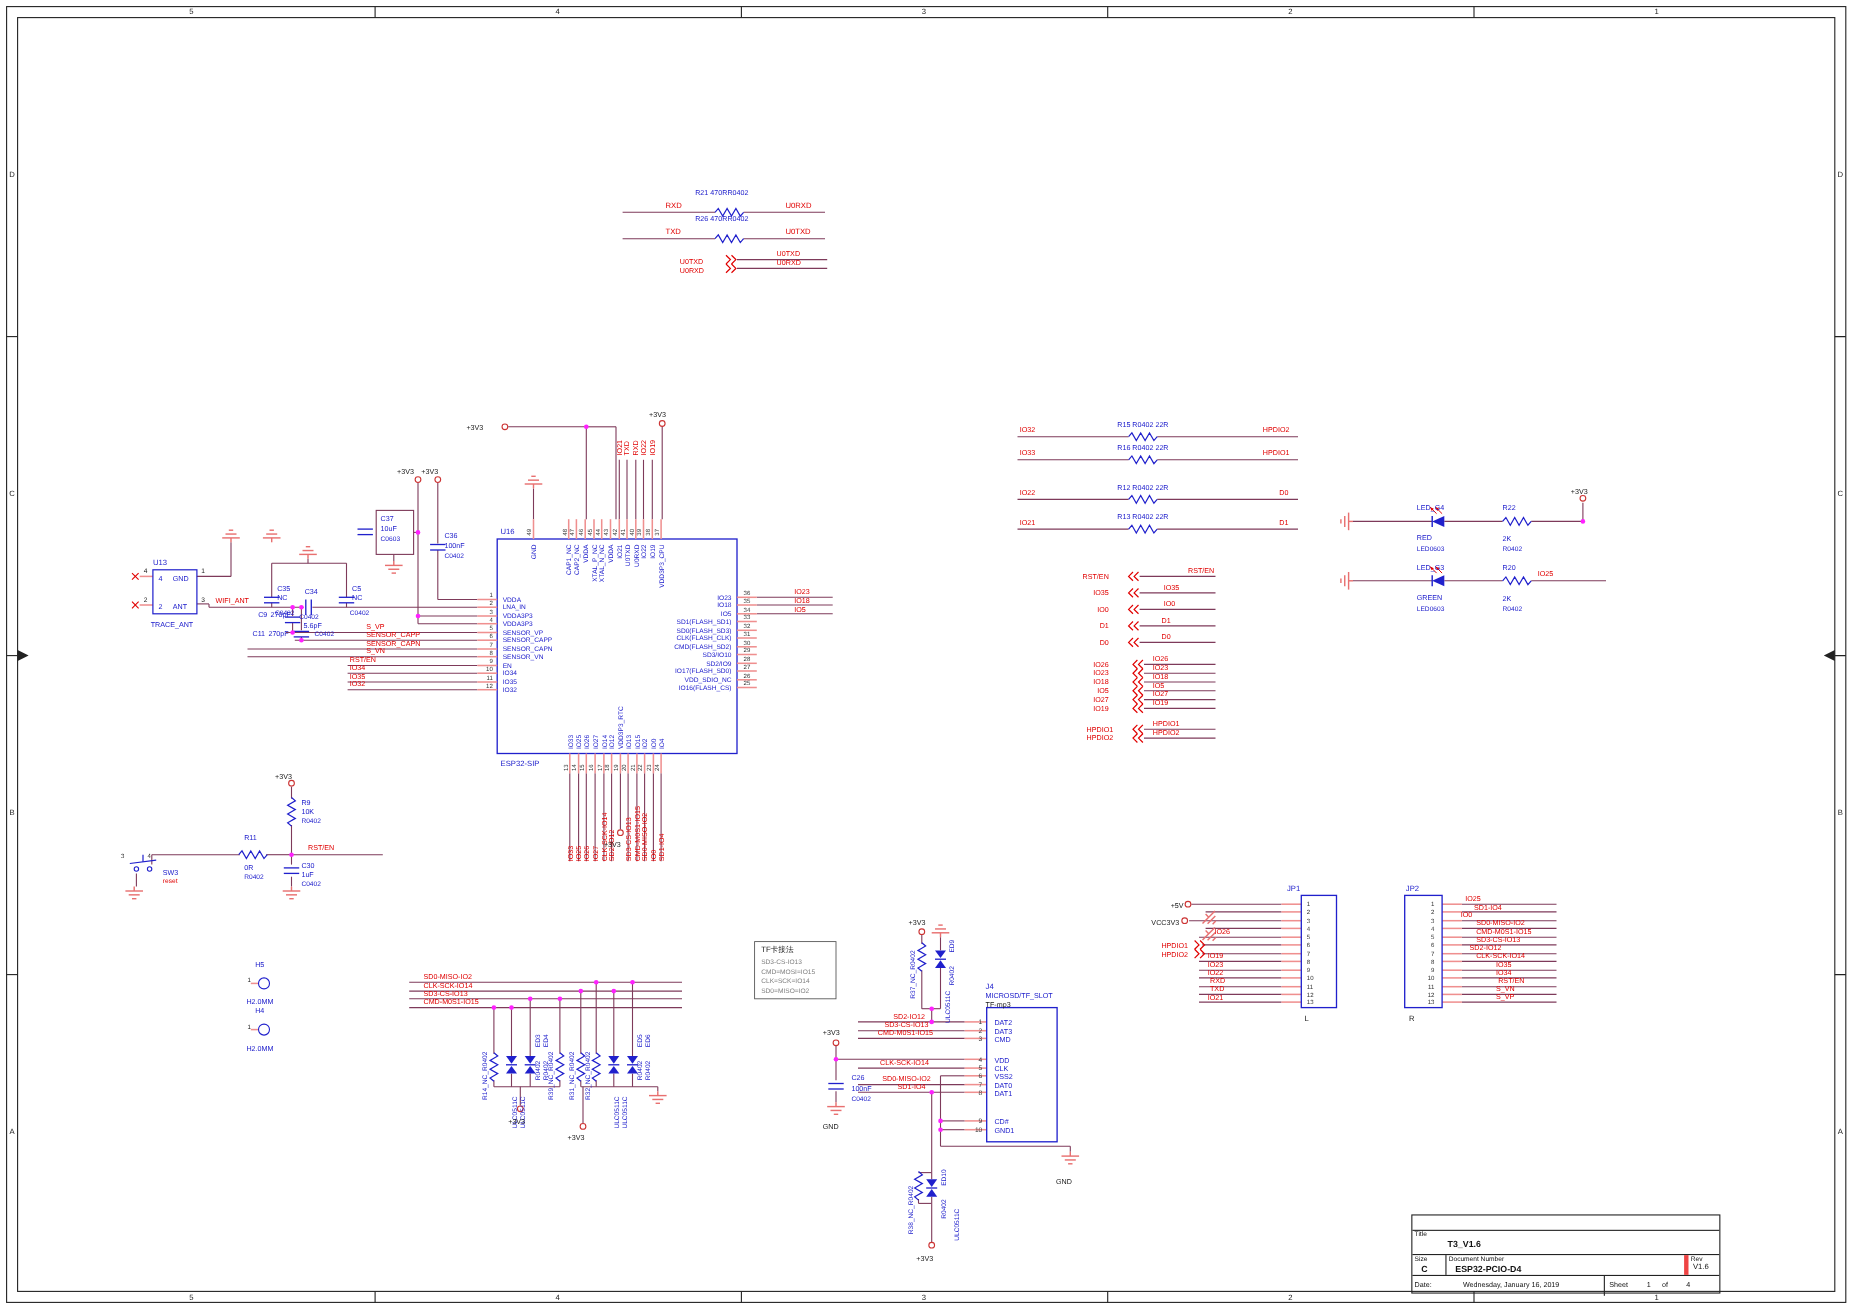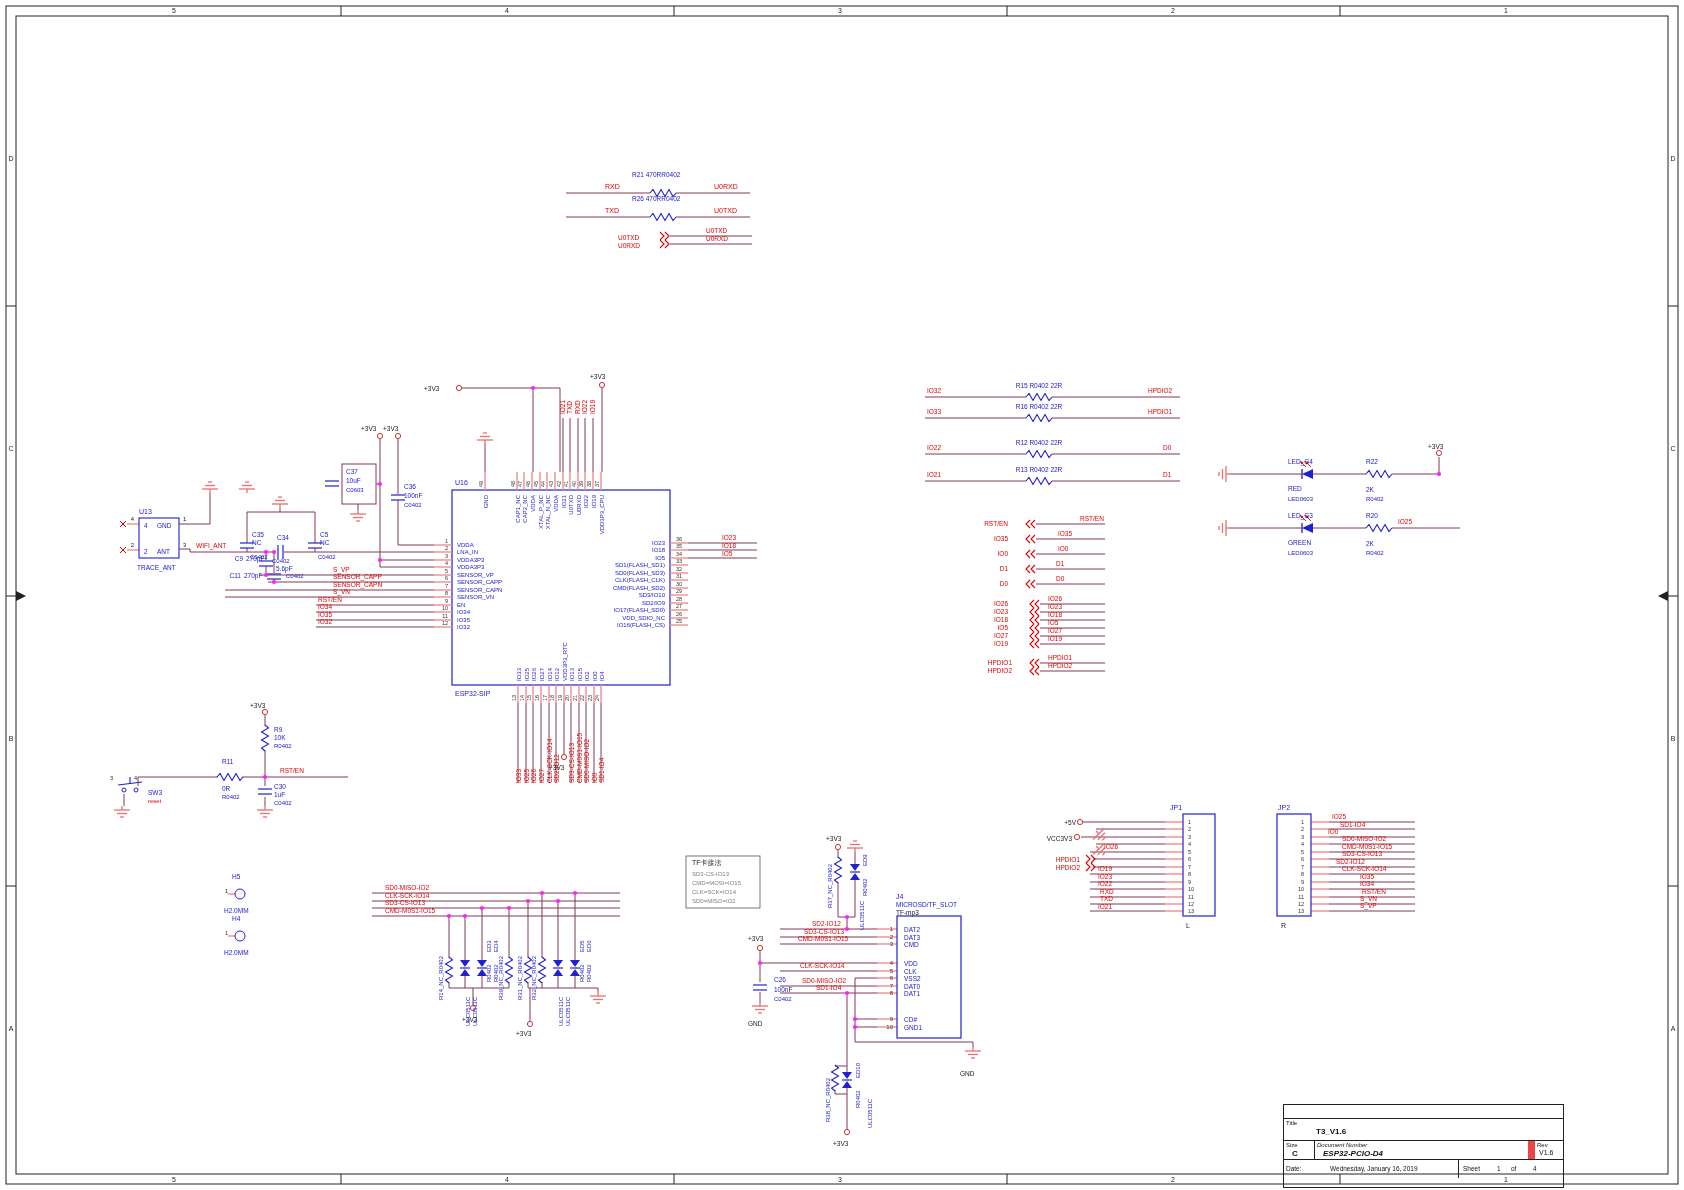--- a/index.html
+++ b/index.html
@@ -1,28 +1,28 @@
 <!DOCTYPE html>
 <html><head>
 <meta charset="utf-8">
 <style>
   html,body{margin:0;padding:0;background:#ffffff;}
   #stage{position:relative;width:1684px;height:1190px;background:#fff;overflow:hidden;
          font-family:"Liberation Sans",sans-serif;}
   #schsvg{position:absolute;left:0;top:0;}
   
-  #tb{position:absolute;left:1283px;top:1104px;width:281px;height:84px;border:1.2px solid #222;
+  #tb{position:absolute;left:1283px;top:1104px;width:281px;height:72px;border:1.2px solid #222;
       box-sizing:border-box;font-family:"Liberation Sans",sans-serif;color:#111;}
   #tb .r1{height:13px;border-bottom:1px solid #222;}
   #tb .r2{height:21px;border-bottom:1px solid #222;position:relative;}
   #tb .lab{position:absolute;left:2px;top:1px;font-size:6px;}
   #tb .tval{position:absolute;left:32px;top:8px;font-size:8px;font-weight:bold;}
   #tb .r3{height:18px;border-bottom:1px solid #222;display:flex;}
   #tb .c-size{width:30px;border-right:1px solid #222;position:relative;}
-  #tb .c-doc{flex:1;border-right:7px solid #ef4444;position:relative;font-style:italic;}
+  #tb .c-doc{flex:1;border-right:4px solid #ef4444;position:relative;}
   #tb .c-rev{width:28px;position:relative;}
   #tb .cl{position:absolute;left:2px;top:1px;font-size:6px;}
   #tb .cv{position:absolute;left:8px;top:8px;font-size:8px;font-weight:bold;}
   #tb .cv2{position:absolute;left:4px;top:8px;font-size:7px;}
   #tb .r4{height:18px;display:flex;}
   #tb .c-date{flex:1;border-right:1px solid #222;position:relative;}
   #tb .c-sheet{width:104px;position:relative;font-size:6.5px;}
   #tb .dl{position:absolute;left:2px;top:5px;font-size:6.5px;}
   #tb .dv{position:absolute;left:46px;top:5px;font-size:6.5px;}
   #tb .sl{position:absolute;left:4px;top:5px;}

